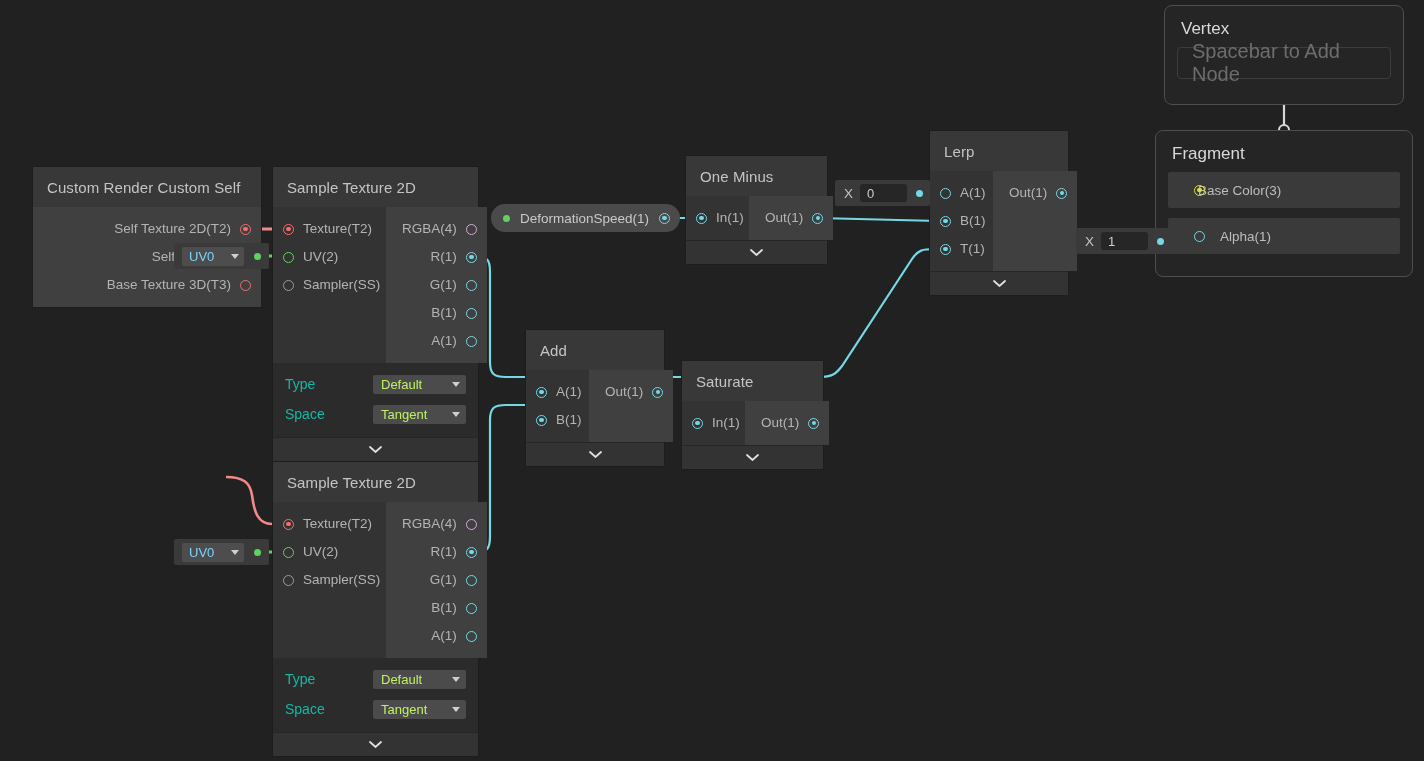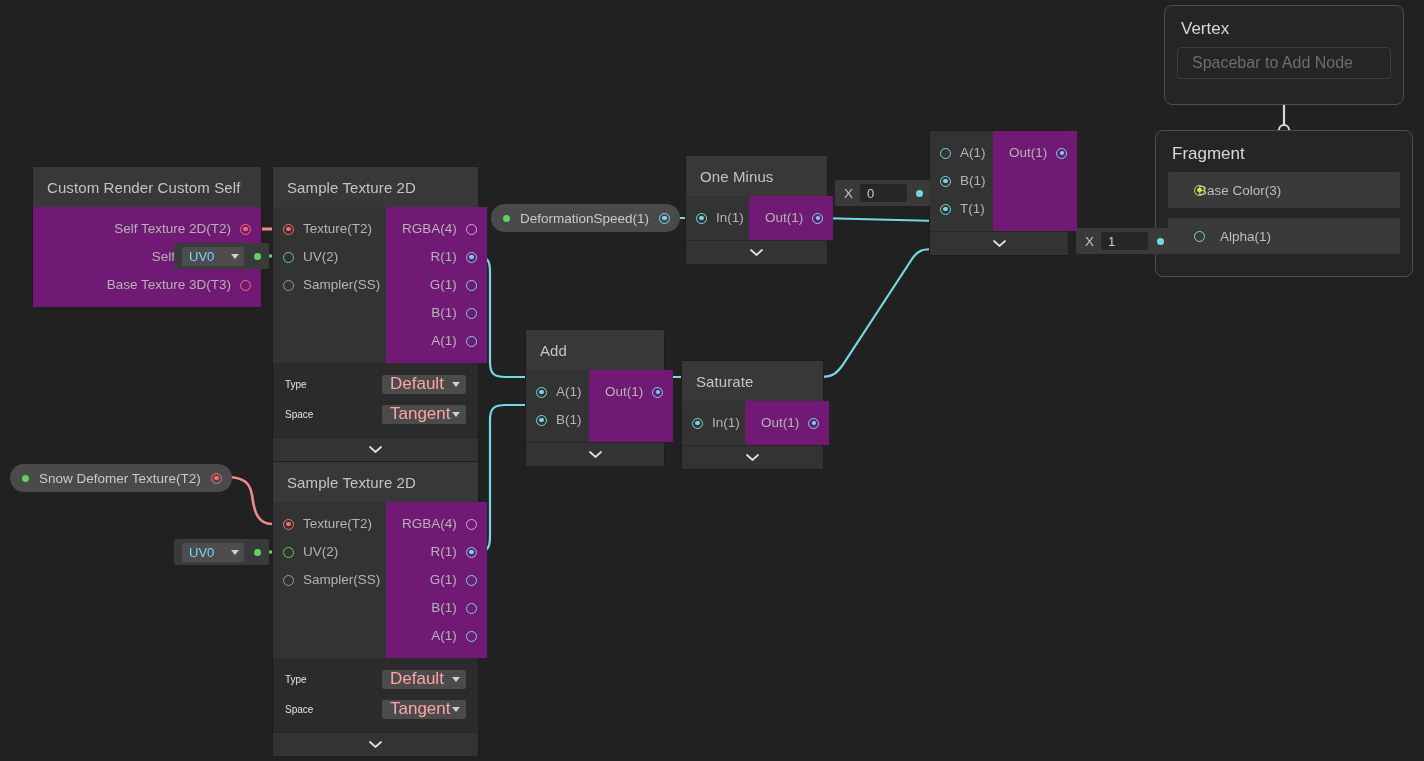--- a/index.html
+++ b/index.html
@@ -39,21 +39,21 @@
   .node-body {
     display: flex;
     background: #2b2b2b;
   }
   .col-in {
     background: #333333;
     padding: 8px 0 8px 0;
     flex: 0 0 auto;
   }
   .col-out {
-    background: #701a75;
+    background: #404040;
     padding: 8px 0 8px 0;
     flex: 1 1 auto;
     display: flex;
     flex-direction: column;
   }
   .slot {
     display: flex;
     align-items: center;
     height: 28px;
     font-size: 13.5px;
@@ -94,30 +94,30 @@
   
   .settings {
     background: #2b2b2b;
     padding: 6px 12px 8px 12px;
   }
   .setting-row {
     display: flex; align-items: center;
     justify-content: space-between;
     height: 30px;
   }
-  .setting-label { font-size: 10px; color: #e5e5e5; text-align: center; }
+  .setting-label { font-size: 14px; color: #14b8a6; text-align: center; }
   .dropdown {
     background: #4b4b4b;
     border-radius: 2px;
-    width: 84px; height: 19px;
+    width: 93px; height: 19px;
     display: flex; align-items: center;
     justify-content: space-between;
     padding: 0 6px 0 8px;
-    font-size: 17px;
-    color: #fca5a5;
+    font-size: 13px;
+    color: #bef264;
   }
   .caret-sm {
     width: 0; height: 0;
     border-left: 4.5px solid transparent;
     border-right: 4.5px solid transparent;
     border-top: 5px solid #cfcfcf;
   }
   .node-foot {
     height: 24px;
     background: #333333;
@@ -209,21 +209,21 @@
     color: #d8d8d8;
     padding: 13px 16px 8px 16px;
   }
   .stack-ghost {
     margin: 0 12px 12px 12px;
     border: 1px solid #3c3c3c;
     border-radius: 4px;
     height: 32px;
     display: flex; align-items: center;
     padding-left: 14px;
-    font-size: 16px;
+    font-size: 20px;
     color: #6d6d6d;
   }
   .block-row {
     margin: 0 12px 10px 12px;
     background: #3a3a3a;
     border-radius: 2px;
     height: 36px;
     display: flex; align-items: center;
     padding-left: 14px;
     font-size: 13.5px;
@@ -440,25 +440,20 @@
   </div>
 
   <div class="uvwidget" style="left:174px; top:539px;">
     <div class="dd">
       <span>UV0</span>
       <span class="caret-sm"></span>
     </div>
     <span class="gdot"></span>
   </div>
 
-  <div class="pill" style="left:10px; top:464px;">
-    <span class="dotg"></span>
-    <span class="txt">Snow Defomer Texture(T2)</span>
-    <span class="port c-tex filled"></span>
-  </div>
 
   <div class="pill" style="left:491px; top:204px;">
     <span class="dotg"></span>
     <span class="txt">DeformationSpeed(1)</span>
     <span class="port c-float filled"></span>
   </div>
 
   <div class="node" style="left:526px; top:330px; width:138px;">
     <div class="node-title">Add</div>
     <div class="node-body">
@@ -532,20 +527,21 @@
     <div class="node-foot">
       <span class="chev">
         <svg viewBox="0 0 13 7">
             <path d="M1,1 L6.5,6 L12,1" stroke="#e0e0e0" stroke-width="1.8" fill="none" stroke-linecap="round"></path>
           </svg>
       </span>
     </div>
   </div>
 
   <div class="node" style="left:930px; top:131px; width:138px;">
+    <div class="node-title">Lerp</div>
     <div class="node-body">
       <div class="col-in" style="width:63px;">
         <div class="slot in">
           <span class="port c-float"></span>
           <span class="lbl">A(1)</span>
         </div>
         <div class="slot in">
           <span class="port c-float filled"></span>
           <span class="lbl">B(1)</span>
         </div>

